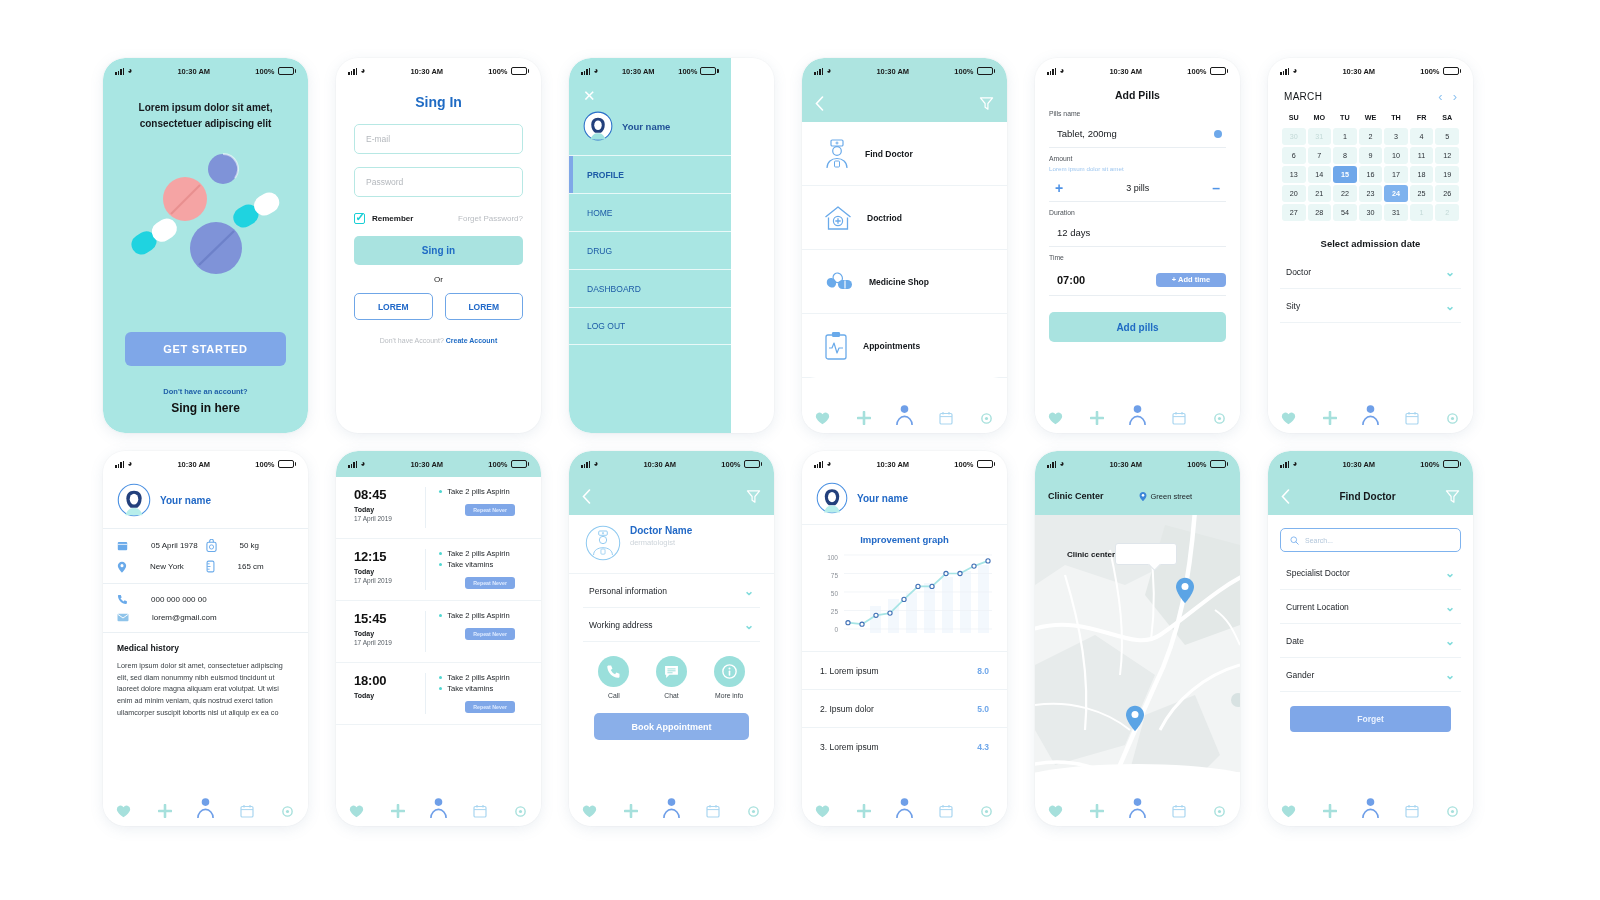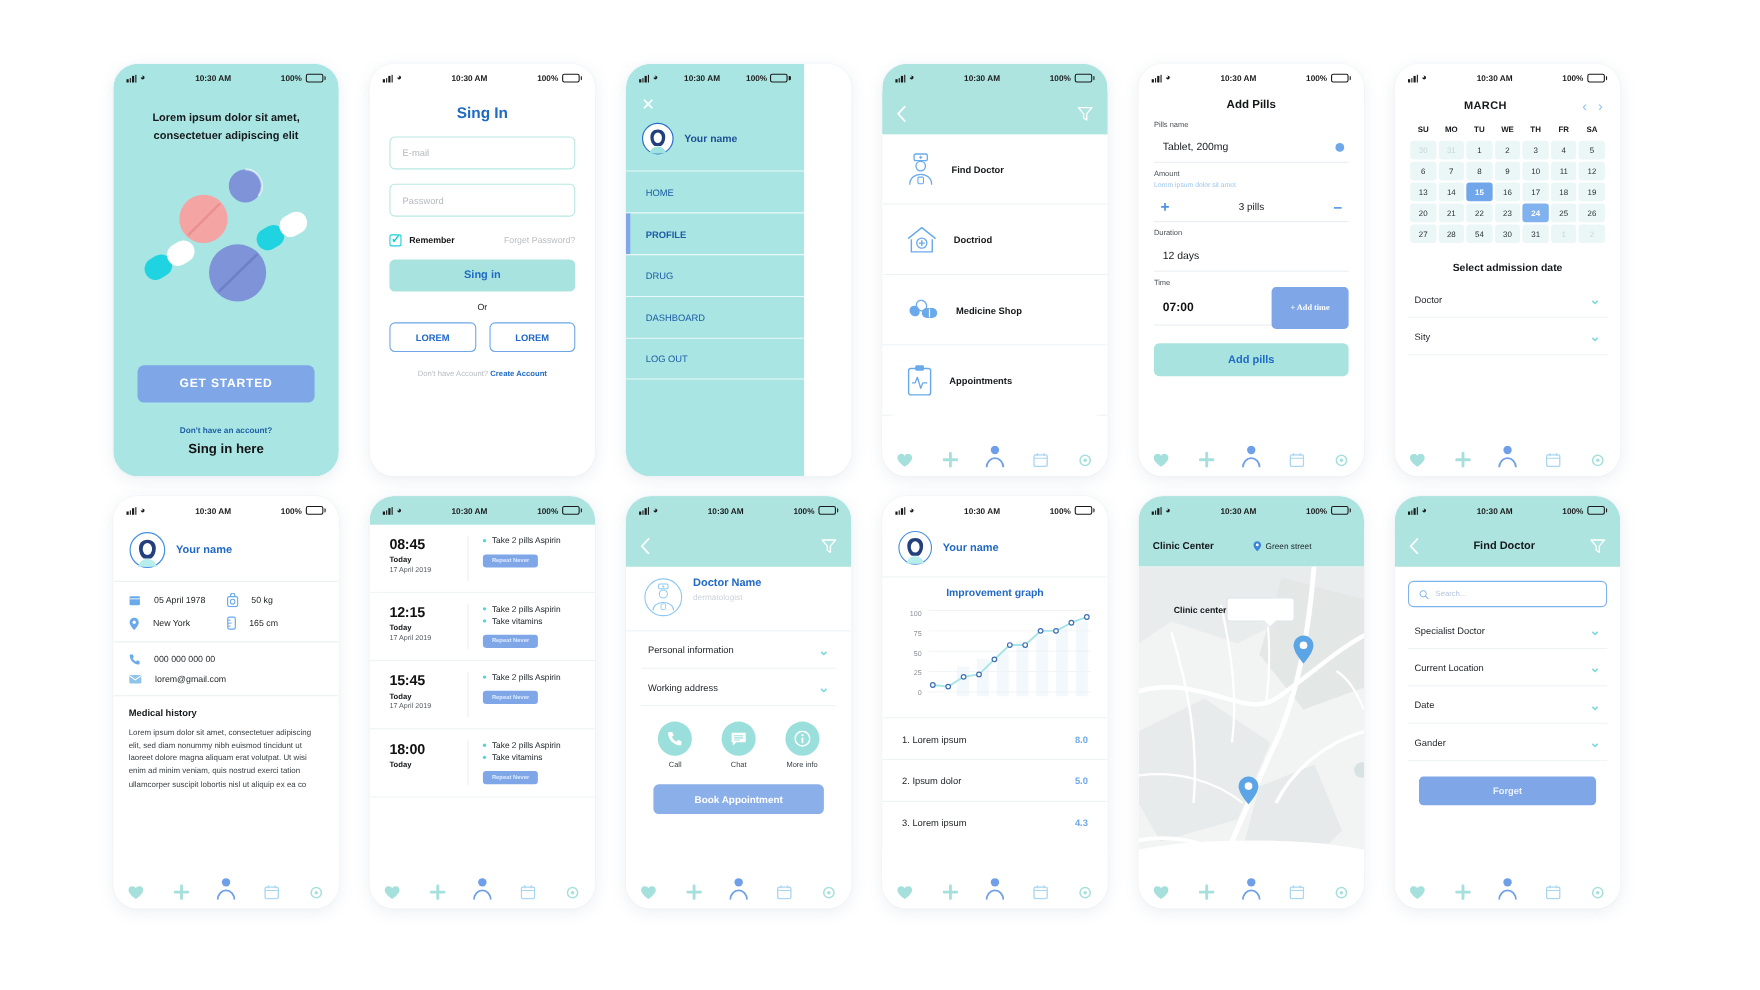--- a/index.html
+++ b/index.html
@@ -129,59 +129,59 @@
   .s5 .dot { width: 8px; height: 8px; border-radius: 50%; background: #6ea8ea; }
   .s5 .amt { height: 28px; display: flex; align-items: center; justify-content: space-between;
     border-bottom: 1px solid #e9eef2; padding: 0 6px; }
   .s5 .amt .sign { font-size: 14px; font-weight: bold; color: #4f93e6; line-height: 1; }
   .s5 .amt .val { font-size: 9px; color: #15181c; }
   .s5 .timerow { height: 32px; display: flex; align-items: center; justify-content: space-between;
     border-bottom: 1px solid #e9eef2; padding: 0 0 0 8px; }
   .s5 .timerow .tm { font-size: 11px; font-weight: bold; color: #111; }
   .btn-blue { background: #7fa7e8; color: #fff; border-radius: 4px; font-weight: bold;
     display: flex; align-items: center; justify-content: center; }
-  .s5 .addtime { width: 70px; height: 38px; font-size: 7.5px; font-family: Liberation Serif, serif; }
+  .s5 .addtime { width: 70px; height: 14px; font-size: 7.5px; }
   .s5 .addpills { height: 30px; margin-top: 16px; border-radius: 5px; background: #a9e3e0;
     color: #1f6bc4; font-size: 10px; font-weight: bold; display:flex; align-items:center; justify-content:center; }
 
   
   .s6 { padding: 0 12px; }
   .s6 .cal-hdr { display: flex; align-items: center; justify-content: space-between; padding: 6px 4px 8px; }
-  .s6 .month { font-size: 10px; font-weight: bold; color: #14171a; letter-spacing: .3px; margin-left: 47px; }
+  .s6 .month { font-size: 10px; font-weight: normal; color: #14171a; letter-spacing: .3px; }
   .s6 .arrows { display: flex; gap: 10px; color: #8ec3f0; font-size: 13px; line-height: 1; }
   .s6 table { width: 100%; border-collapse: separate; border-spacing: 2px; }
   .s6 th { font-size: 7.2px; font-weight: bold; color: #15181c; padding-bottom: 4px; }
   .s6 td { width: 14.28%; height: 17px; text-align: center; font-size: 7.2px; color: #2a2f35;
     background: #eaf7f6; border-radius: 3px; }
   .s6 td.mut { color: #c2d9d7; }
   .s6 td.sel { background: #6fa7ea; color: #fff; font-weight: bold; }
   .s6 td.sel2 { background: #7fb2ee; color: #fff; font-weight: bold; }
   .s6 .subtitle { text-align: center; font-size: 9.5px; font-weight: bold; color: #14171a; margin: 15px 0 6px; }
   .dd { height: 34px; display: flex; align-items: center; justify-content: space-between;
     border-bottom: 1px solid #eef3f6; font-size: 8.5px; color: #23272c; padding: 0 6px 0 6px; }
   .chev { color: #7fdbdb; font-size: 12px; font-weight: bold; line-height: 1; }
 
   
   .s7 .prow { display: flex; align-items: center; gap: 9px; padding: 6px 0 11px 14px; }
   .s7 .pname { font-size: 10px; font-weight: bold; color: #2269c6; }
   .s7 .sec { border-top: 1px solid #eaf0f4; padding: 10px 14px; }
   .s7 .grid2 { display: grid; grid-template-columns: 1fr 1fr; row-gap: 8px; }
-  .s7 .ln { display: flex; align-items: center; gap: 12px; font-size: 8px; color: #1c2024; }
+  .s7 .ln { display: flex; align-items: center; gap: 23px; font-size: 8px; color: #1c2024; }
   .s7 .mh-title { font-size: 8.5px; font-weight: bold; color: #14171a; margin-bottom: 7px; }
   .s7 .mh-body { font-size: 7.2px; color: #3a4045; line-height: 1.62; }
 
   
   .s8 .hdr { height: 38px; background: #ade4e0; display: flex; align-items: center; justify-content: center; }
   .s8 .hdr .t { font-size: 10.5px; font-weight: bold; color: #14171a; }
   .s8 .ev { display: flex; border-bottom: 1px solid #eef3f6; padding: 10px 0 10px 0; min-height: 62px; }
   .s8 .left { width: 44%; padding-left: 18px; border-right: 1px solid #e9f0f5; }
   .s8 .tm { font-size: 13px; font-weight: bold; color: #111; letter-spacing: -.2px; }
   .s8 .today { font-size: 7px; font-weight: bold; color: #14171a; margin-top: 4px; }
   .s8 .date { font-size: 6.5px; color: #555c63; margin-top: 2px; }
-  .s8 .right { flex: 1; padding-left: 13px; }
+  .s8 .right { flex: 1; padding-left: 13px; text-align: center; }
   .s8 .task { font-size: 7.6px; color: #1c2024; display: flex; align-items: center; gap: 5px; margin-bottom: 2px; }
   .s8 .bul { width: 3px; height: 3px; border-radius: 50%; background: #4fd6d0; flex: none; }
   .s8 .badge { display: inline-block; margin-top: 6px; background: #7fa7e8; color: #ddeaff;
     font-size: 5.3px; font-weight: bold; padding: 3px 8px; border-radius: 3px; }
 
   
   .s9 .topbar { height: 38px; background: #ade4e0; display: flex; align-items: center; justify-content: space-between; padding: 0 13px; }
   .s9 .dhead { display: flex; align-items: flex-start; gap: 9px; padding: 10px 0 12px 16px; border-bottom: 1px solid #eef3f6; }
   .s9 .dn { font-size: 10px; font-weight: bold; color: #2269c6; }
   .s9 .spec { font-size: 7.5px; color: #cdd4da; margin-top: 2px; }
@@ -344,25 +344,25 @@
           <div class="closeico">✕</div>
           <div class="uhead">
             <svg width="30" height="30" viewBox="0 0 40 40">
               <circle cx="20" cy="20" r="18.5" fill="#ffffff" stroke="#2a6fc9" stroke-width="1.4"></circle>
               <path d="M20 9c-6 0-9 4-9 9 0 5 2 9 5 11h8c3-2 5-6 5-11 0-5-3-9-9-9z" fill="#23407c"></path>
               <ellipse cx="20" cy="19" rx="5" ry="6.4" fill="#ffffff"></ellipse>
               <path d="M10 38c1.6-6 5.2-8.5 10-8.5S28.4 32 30 38z" fill="#9fe3e0"></path>
             </svg>
             <span class="uname">Your name</span>
           </div>
+          <div class="mitem active">
+              <span>PROFILE</span>
+            </div>
           <div class="mitem">
               <span>HOME</span>
-            </div>
-          <div class="mitem active">
-              <span>PROFILE</span>
             </div>
           <div class="mitem">
               <span>DRUG</span>
             </div>
           <div class="mitem">
               <span>DASHBOARD</span>
             </div>
           <div class="mitem">
               <span>LOG OUT</span>
             </div>

